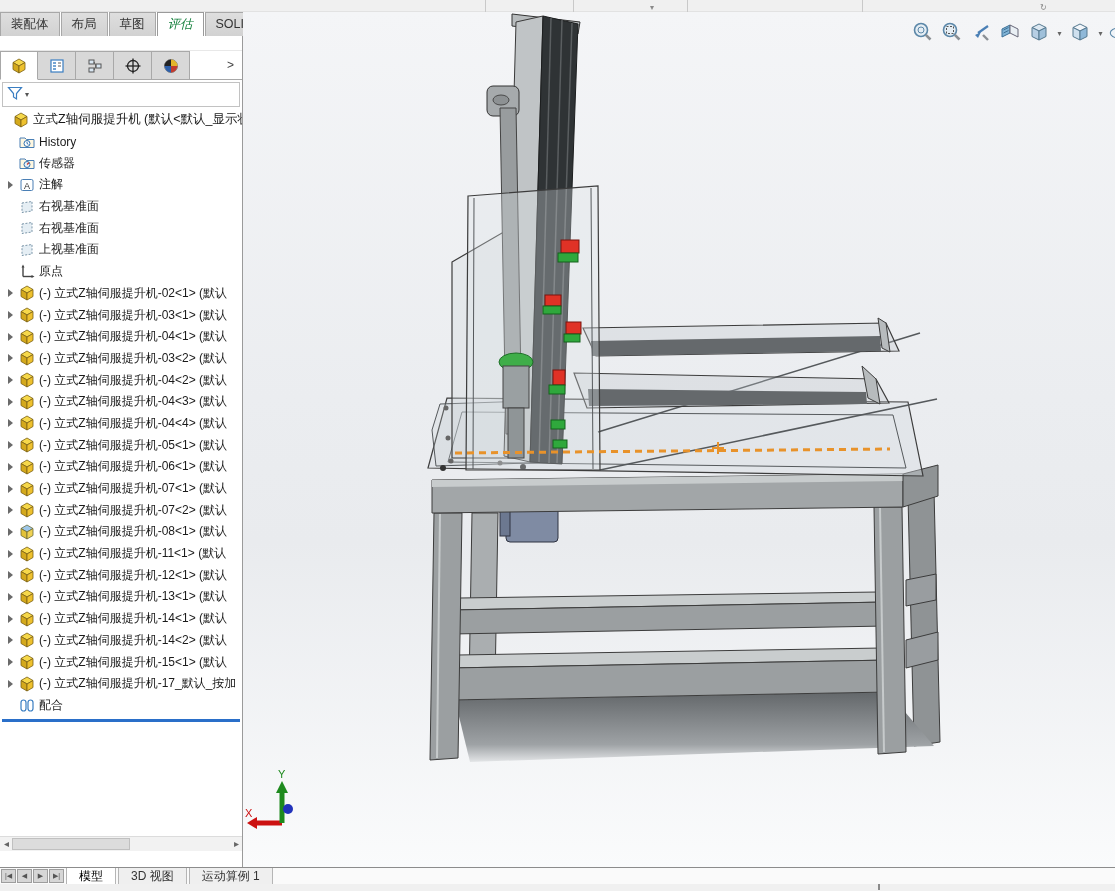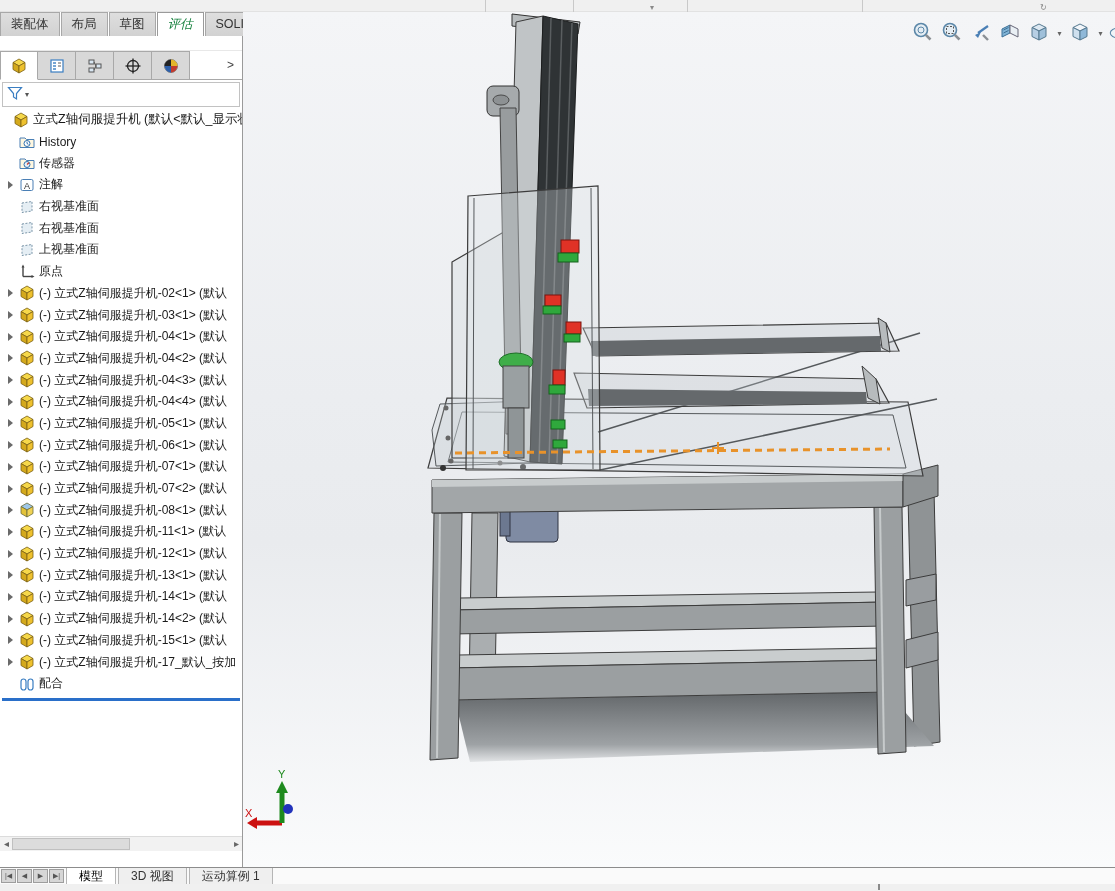--- a/index.html
+++ b/index.html
@@ -425,20 +425,33 @@
      <span class="arrow-slot">
             <span class="tri"></span>
           </span>
      <span class="ticon">
             <svg width="16" height="16" viewBox="0 0 16 16">
               <polygon points="8,1 14,4.5 8,8 2,4.5" fill="#f6d84a" stroke="#7a5f15" stroke-width="0.8"></polygon>
               <polygon points="2,4.5 8,8 8,15 2,11.5" fill="#d4a91c" stroke="#7a5f15" stroke-width="0.8"></polygon>
               <polygon points="14,4.5 8,8 8,15 14,11.5" fill="#eec12e" stroke="#7a5f15" stroke-width="0.8"></polygon>
             </svg>
           </span>
+     <span>(-) 立式Z轴伺服提升机-03&lt;2&gt; (默认</span>
+   </div>
+        <div class="trow">
+     <span class="arrow-slot">
+            <span class="tri"></span>
+          </span>
+     <span class="ticon">
+            <svg width="16" height="16" viewBox="0 0 16 16">
+              <polygon points="8,1 14,4.5 8,8 2,4.5" fill="#f6d84a" stroke="#7a5f15" stroke-width="0.8"></polygon>
+              <polygon points="2,4.5 8,8 8,15 2,11.5" fill="#d4a91c" stroke="#7a5f15" stroke-width="0.8"></polygon>
+              <polygon points="14,4.5 8,8 8,15 14,11.5" fill="#eec12e" stroke="#7a5f15" stroke-width="0.8"></polygon>
+            </svg>
+          </span>
      <span>(-) 立式Z轴伺服提升机-04&lt;2&gt; (默认</span>
    </div>
         <div class="trow">
      <span class="arrow-slot">
             <span class="tri"></span>
           </span>
      <span class="ticon">
             <svg width="16" height="16" viewBox="0 0 16 16">
               <polygon points="8,1 14,4.5 8,8 2,4.5" fill="#f6d84a" stroke="#7a5f15" stroke-width="0.8"></polygon>
               <polygon points="2,4.5 8,8 8,15 2,11.5" fill="#d4a91c" stroke="#7a5f15" stroke-width="0.8"></polygon>

